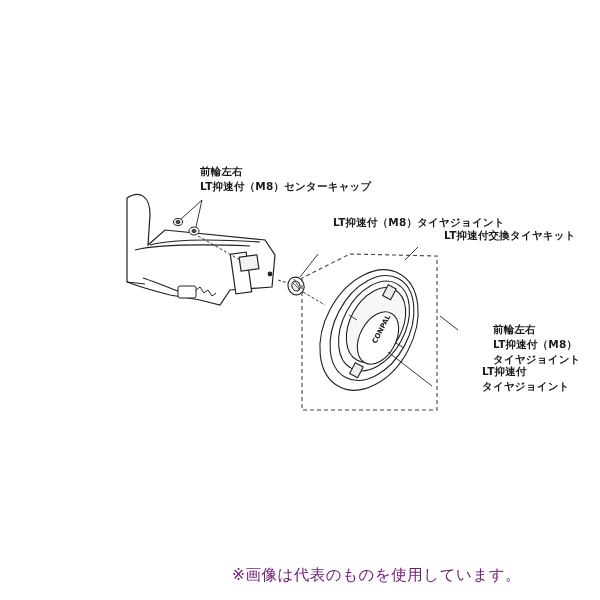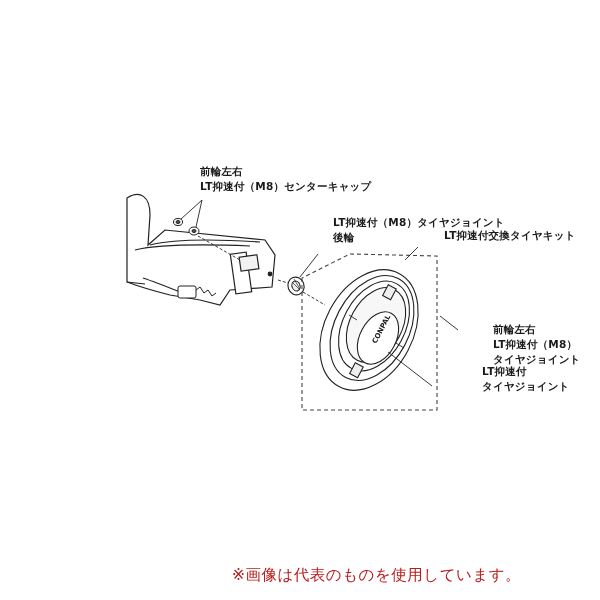--- a/index.html
+++ b/index.html
@@ -1,20 +1,20 @@
 <!DOCTYPE html>
 <html><head>
 <meta charset="utf-8">
 <style>
   html, body { margin: 0; padding: 0; background: #ffffff; }
   body { width: 600px; height: 600px; position: relative; overflow: hidden;
          font-family: "DejaVu Sans", sans-serif; color: #111; }
   .lbl { position: absolute; font-size: 10.5px; line-height: 15px; white-space: nowrap; font-weight: bold; color: #1a1a1a; letter-spacing: 0.2px; margin-left: 33px; }
   .lbl div { display: block; }
-  .note { position: absolute; left: 232px; top: 565px; font-size: 15.5px; color: #b91c1c; white-space: nowrap; letter-spacing: 0.5px; }
+  .note { position: absolute; left: 232px; top: 565px; font-size: 15.5px; color: #701a75; white-space: nowrap; letter-spacing: 0.5px; }
   svg { position: absolute; left: 0; top: 0; }
 </style>
 </head>
 <body>
 
 <svg width="600" height="600" viewBox="0 0 600 600">
 
   <g stroke="#222" stroke-width="1.2" fill="#fff">
     <path d="M127 198 C 140 190, 150 196, 150 215 L 148 245 L 165 230 L 265 240 L 275 255 L 272 287 L 230 290 L 220 305 L 200 300 L 170 295 C 150 290, 135 285, 127 282 Z" fill="#fff"></path>
     <path d="M150 245 C 170 240, 200 238, 260 242" fill="none"></path>
@@ -74,23 +74,22 @@
     <path d="M458 330 L 440 316"></path>
     <path d="M432 386 L 388 352"></path>
   </g>
 </svg>
 
 <div class="lbl" style="left:167px; top:164px;">
   <div>前輪左右</div>
   <div>LT抑速付（M8）センターキャップ</div>
 </div>
 
-<div class="lbl" style="left:300px; top:215px;">
+<div class="lbl" style="left:300px; top:215px;text-align:center;">
   <div>LT抑速付（M8）タイヤジョイント</div>
-  <div>後輪</div>
 </div>
 
 <div class="lbl" style="left:411px; top:228px;">
   <div>LT抑速付交換タイヤキット</div>
 </div>
 
 <div class="lbl" style="left:460px; top:322px;">
   <div>前輪左右</div>
   <div>LT抑速付（M8）</div>
   <div>タイヤジョイント</div>

